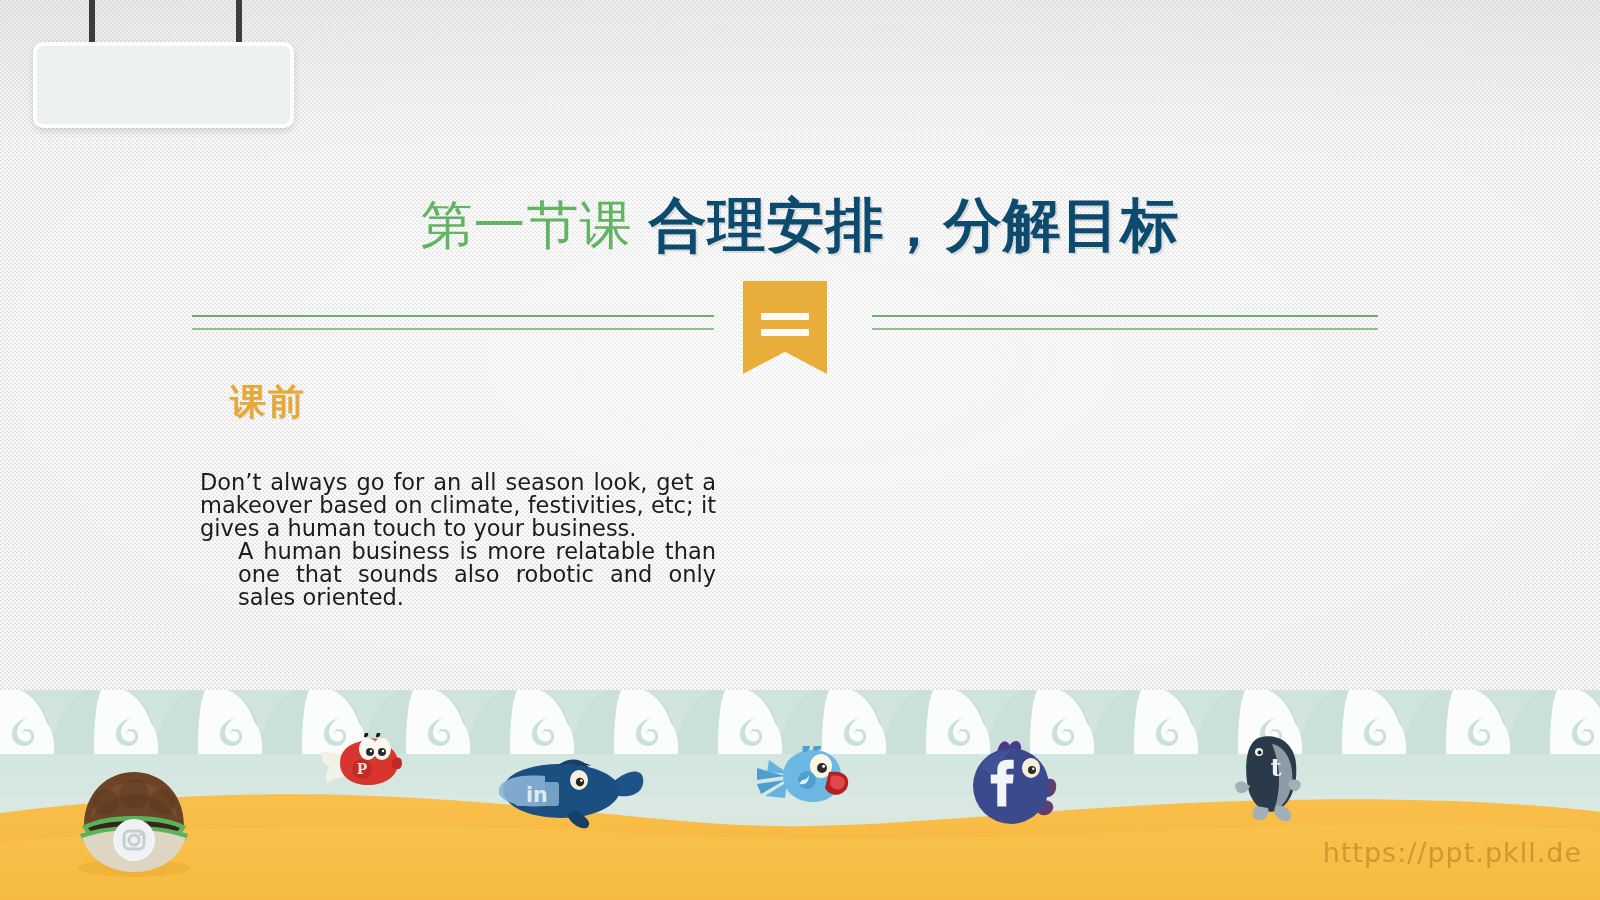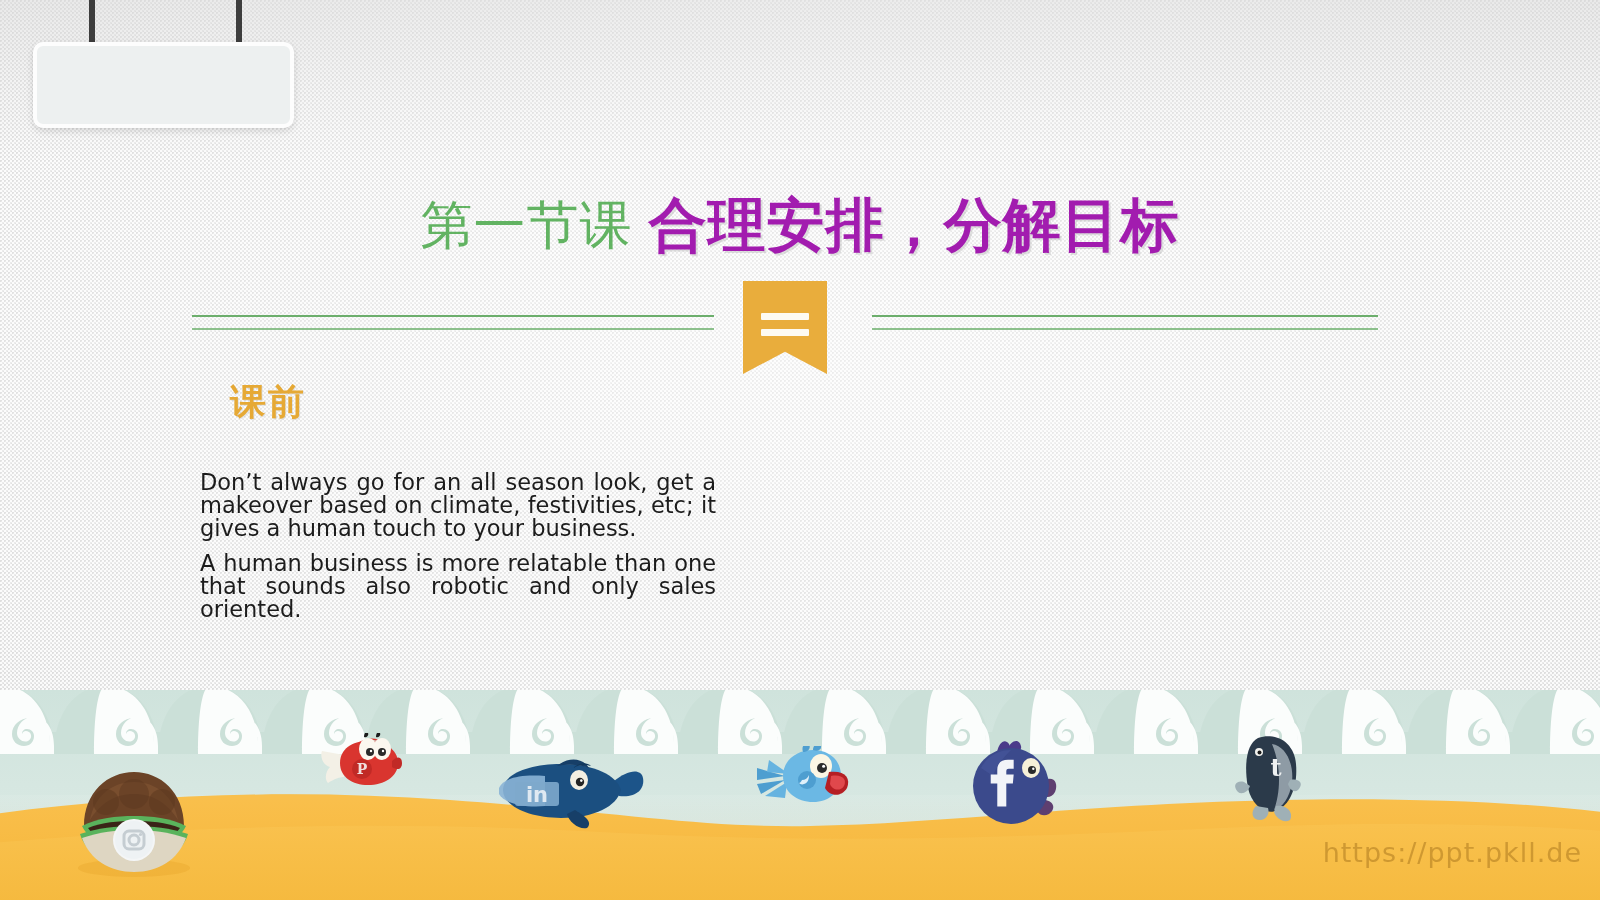--- a/index.html
+++ b/index.html
@@ -75,21 +75,21 @@
     font-family: Liberation Sans, sans-serif;
     font-size: 52px;
     color: #62b362;
     letter-spacing: 1px;
     vertical-align: middle;
   }
   .title-gold {
     font-family: "DejaVu Sans", "Liberation Sans", sans-serif;
     font-size: 58px;
     font-weight: bold;
-    color: #a21caf;
+    color: #0c4a6e;
     letter-spacing: 1px;
     margin-left: 16px;
     vertical-align: middle;
     text-shadow: 2px 2px 0 rgba(160,160,160,0.30);
   }
 
   
   .rule {
     position: absolute;
     height: 11px;
@@ -139,21 +139,21 @@
 
   .para {
     font-family: "DejaVu Sans", "Liberation Sans", sans-serif;
     font-size: 22.5px;
     line-height: 23px;
     color: #1c1c1c;
     text-align: justify;
     text-justify: inter-word;
     margin: 0;
   }
-  .para + .para { margin-top: 12px; }
+  .para + .para { margin-top: 0; padding-left: 38px; }
   .bold { font-weight: bold; }
 
   
   .ocean {
     position: absolute;
     left: 0; right: 0;
     top: 690px;
     height: 210px;
     overflow: hidden;
   }

